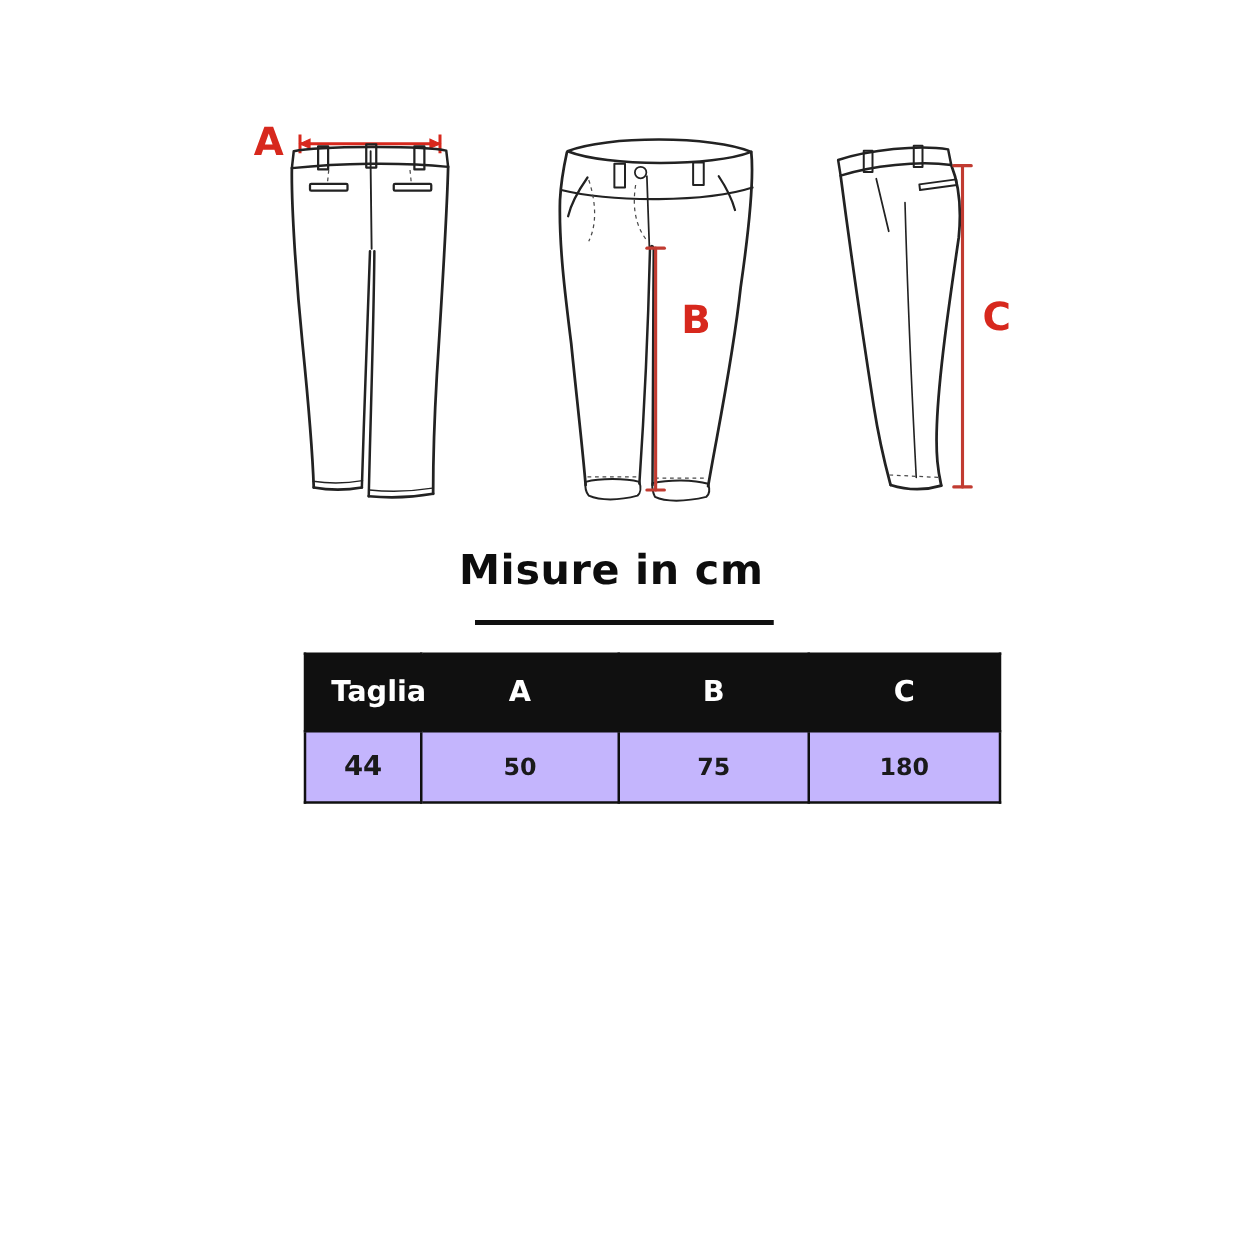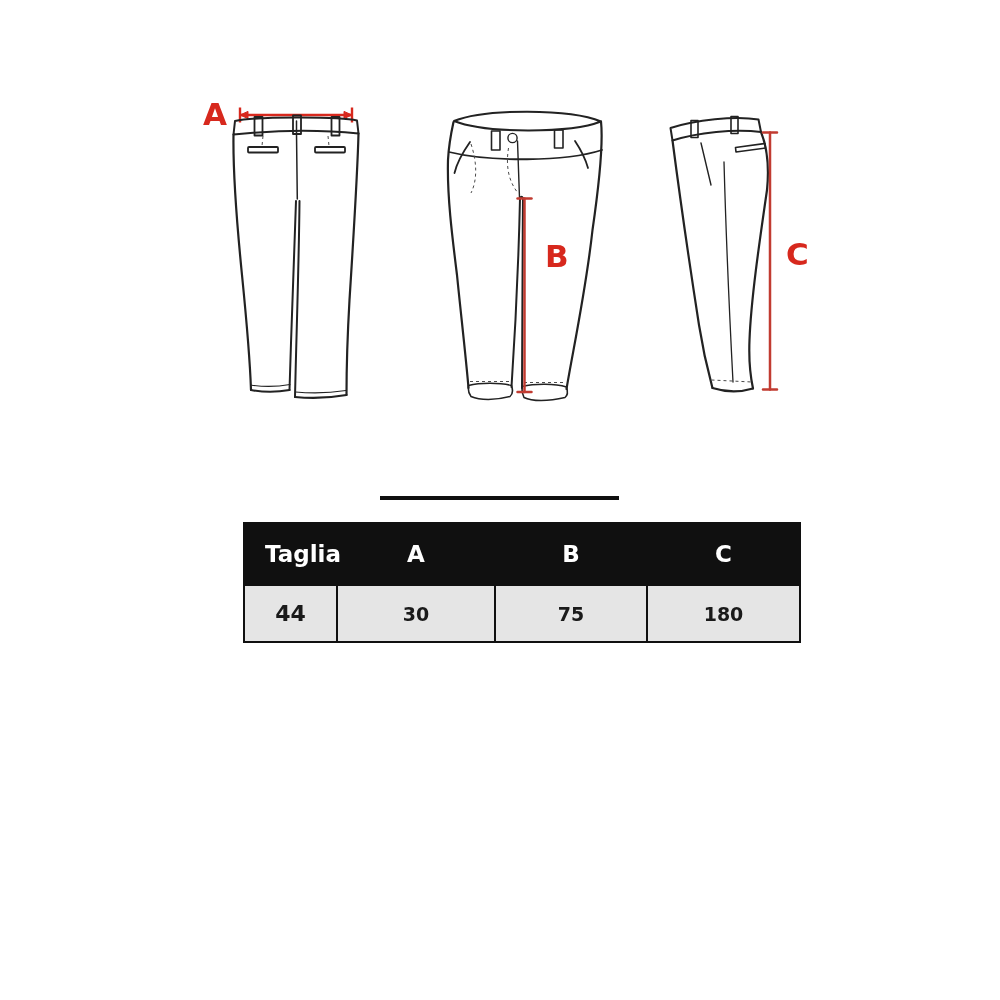--- a/index.html
+++ b/index.html
@@ -21,21 +21,21 @@
   .size-table{
     position:absolute;left:243px;top:522px;width:556px;border-collapse:collapse;table-layout:fixed;
   }
   .size-table th,.size-table td{border:2px solid #101010;}
   .size-table thead th{
     background:#101010;color:#ffffff;font-size:23px;font-weight:700;height:58px;
     text-align:center;vertical-align:middle;
   }
   .size-table thead th.first{text-align:left;padding-left:20px;}
   .size-table tbody td{
-    background:#e5e5e5;color:#1a1a1a;font-size:19px;font-weight:700;height:53px;
+    background:#c4b5fd;color:#1a1a1a;font-size:19px;font-weight:700;height:53px;
     text-align:center;vertical-align:middle;
   }
   .size-table tbody td.first{font-size:22px;}
   svg .outline{fill:none;stroke:#222222;stroke-linecap:round;stroke-linejoin:round;}
   svg .dash{fill:none;stroke:#4a4a4a;stroke-width:1;stroke-dasharray:3 3;}
   svg .red{stroke:#c13b31;stroke-width:2.5;fill:none;stroke-linecap:round;}
   svg .redA{stroke:#d7281d;fill:#d7281d;}
 </style>
 </head>
 <body>
@@ -143,40 +143,43 @@
     <path class="outline" style="stroke-width:2.2" d="M57.5,283 Q78,289.5 98,283.5"></path>
 
     <g class="red">
       <line x1="115" y1="27.5" x2="115" y2="284.5"></line>
       <line x1="108" y1="27.5" x2="122" y2="27.5"></line>
       <line x1="108" y1="284.5" x2="122" y2="284.5"></line>
     </g>
   </svg>
   <div class="meas-label" style="left:786px;top:239px">C</div>
 
+  <div class="title-wrap">
+    <div class="title">Misure in cm</div>
+  </div>
   <div class="title-underline"></div>
 
   <table class="size-table">
     <colgroup>
         <col style="width:93px">
         <col style="width:158px">
         <col style="width:152px">
         <col style="width:153px">
       </colgroup>
     <thead>
       <tr>
         <th class="first">Taglia</th>
         <th>A</th>
         <th>B</th>
         <th>C</th>
       </tr>
     </thead>
     <tbody>
       <tr>
         <td class="first">44</td>
-        <td>30</td>
+        <td>50</td>
         <td>75</td>
         <td>180</td>
       </tr>
     </tbody>
   </table>
 
 </div>
 
 </body></html>

